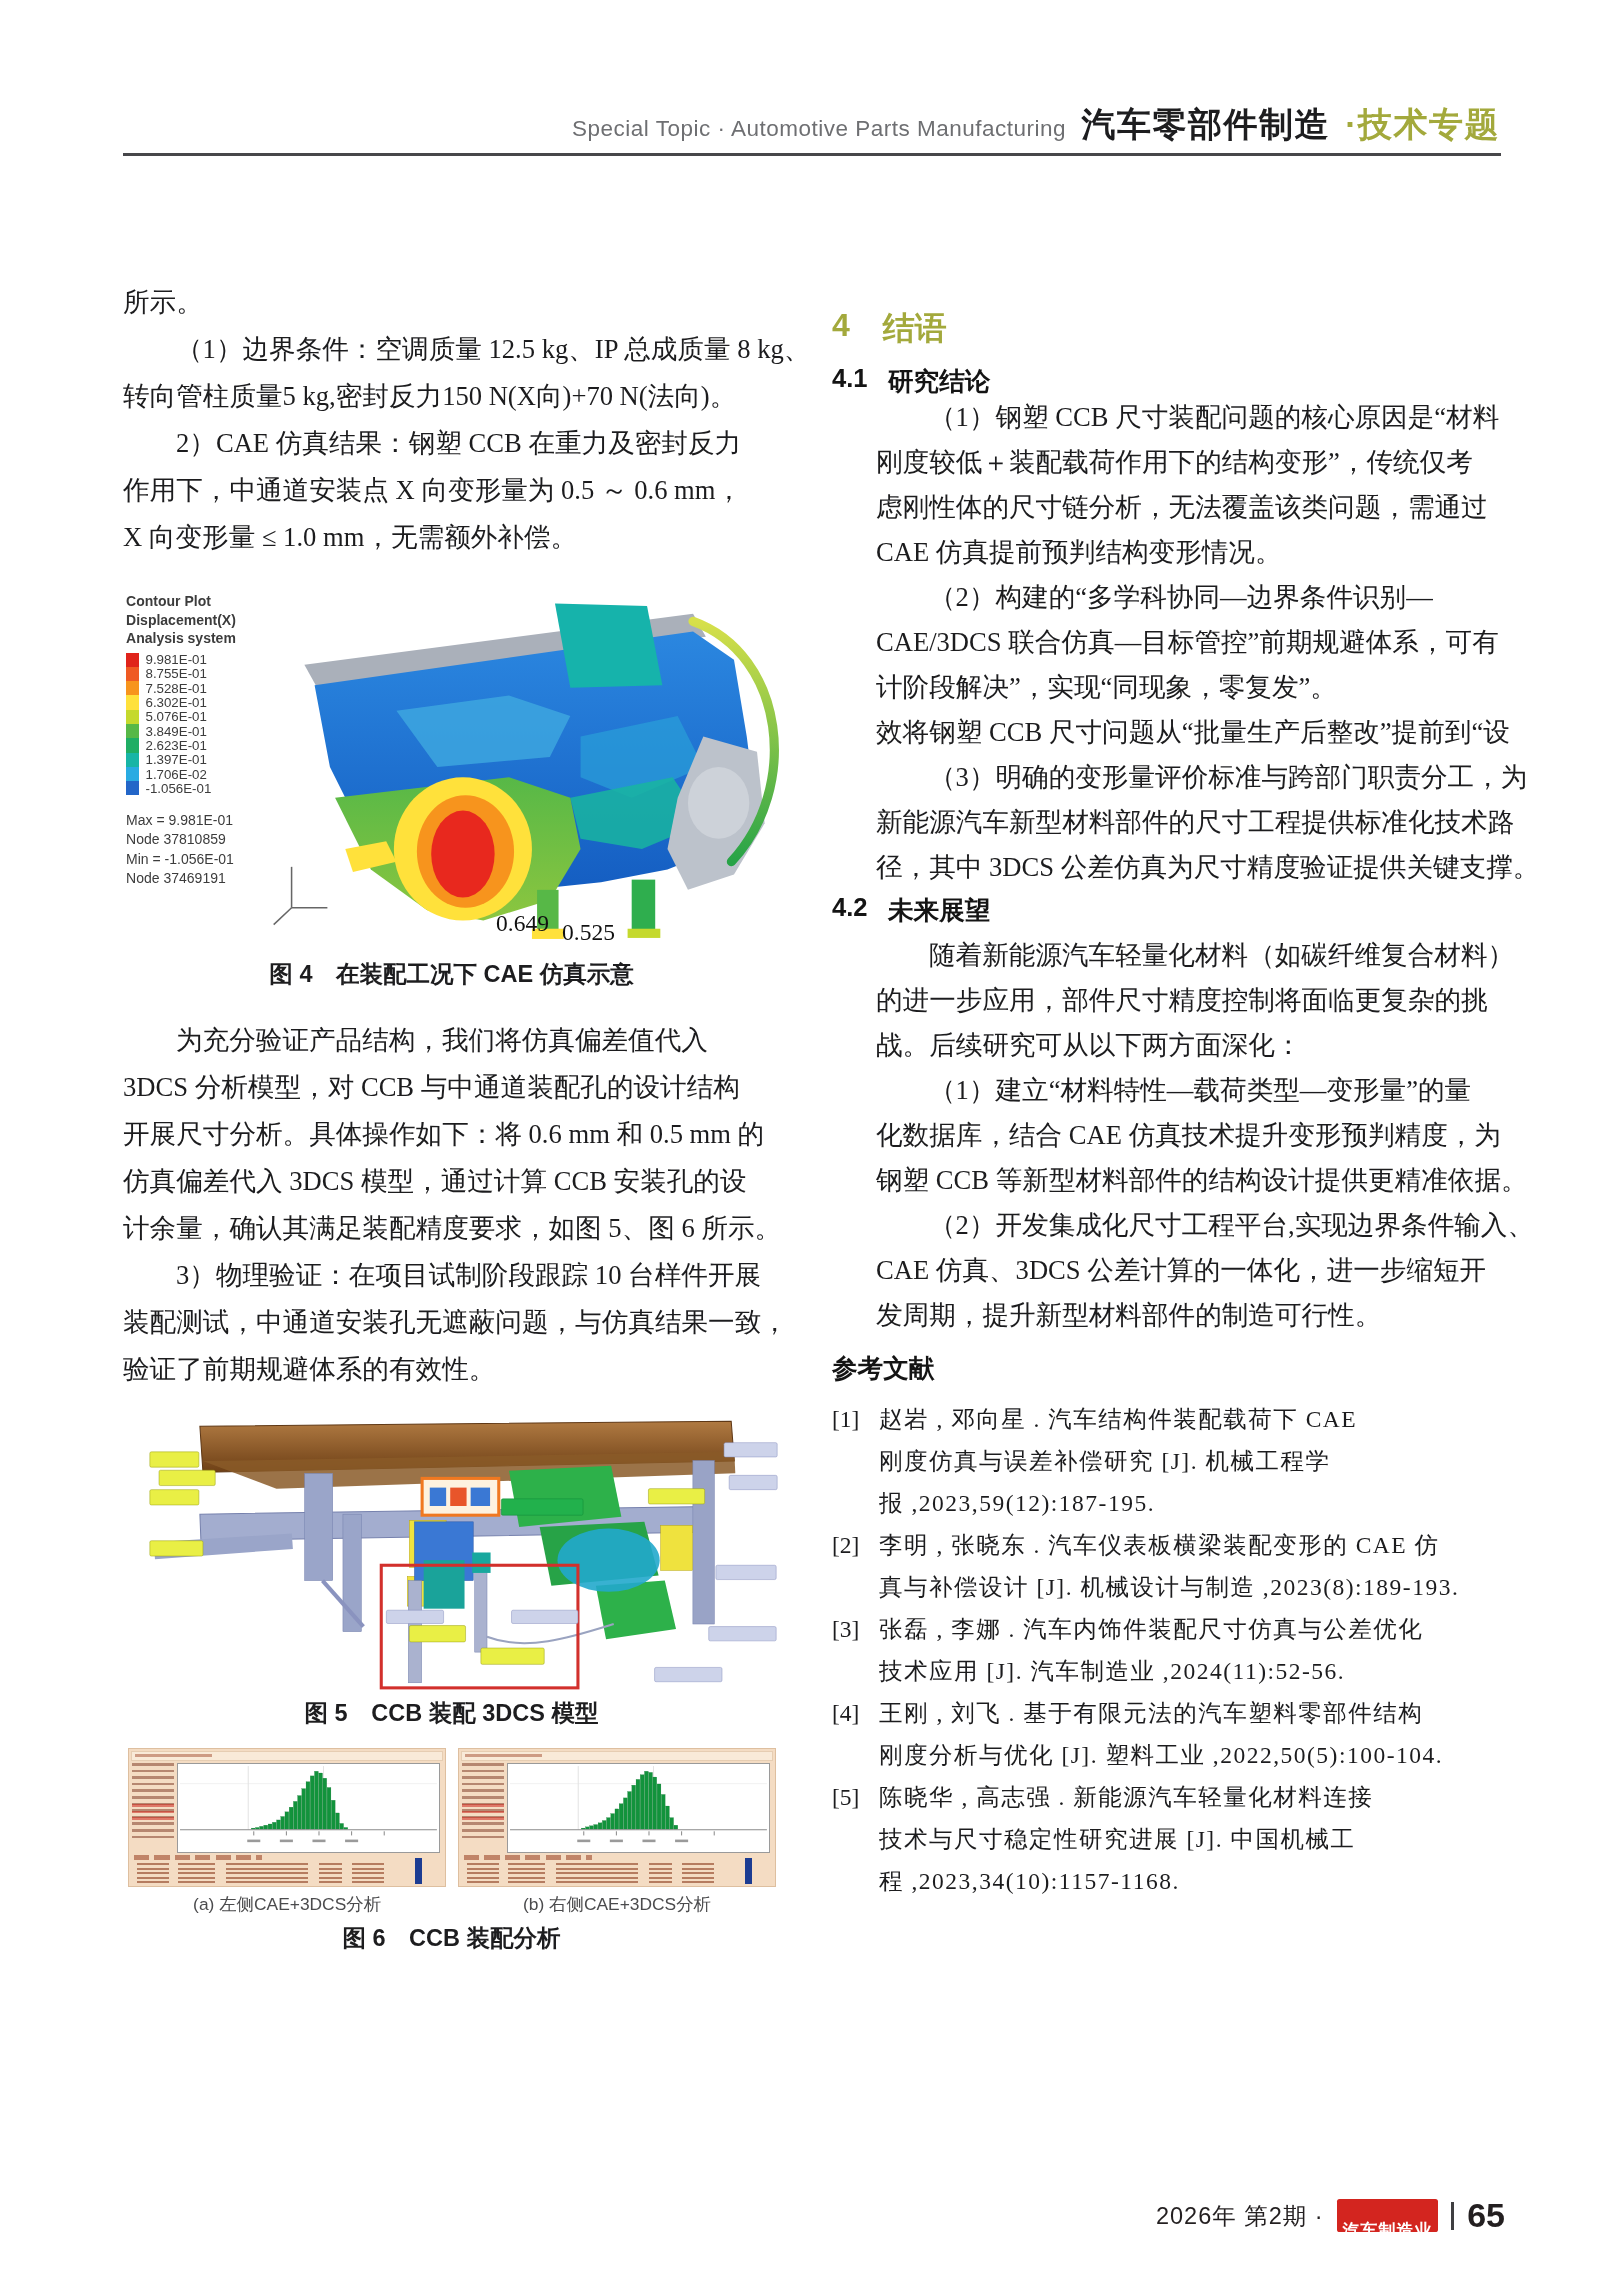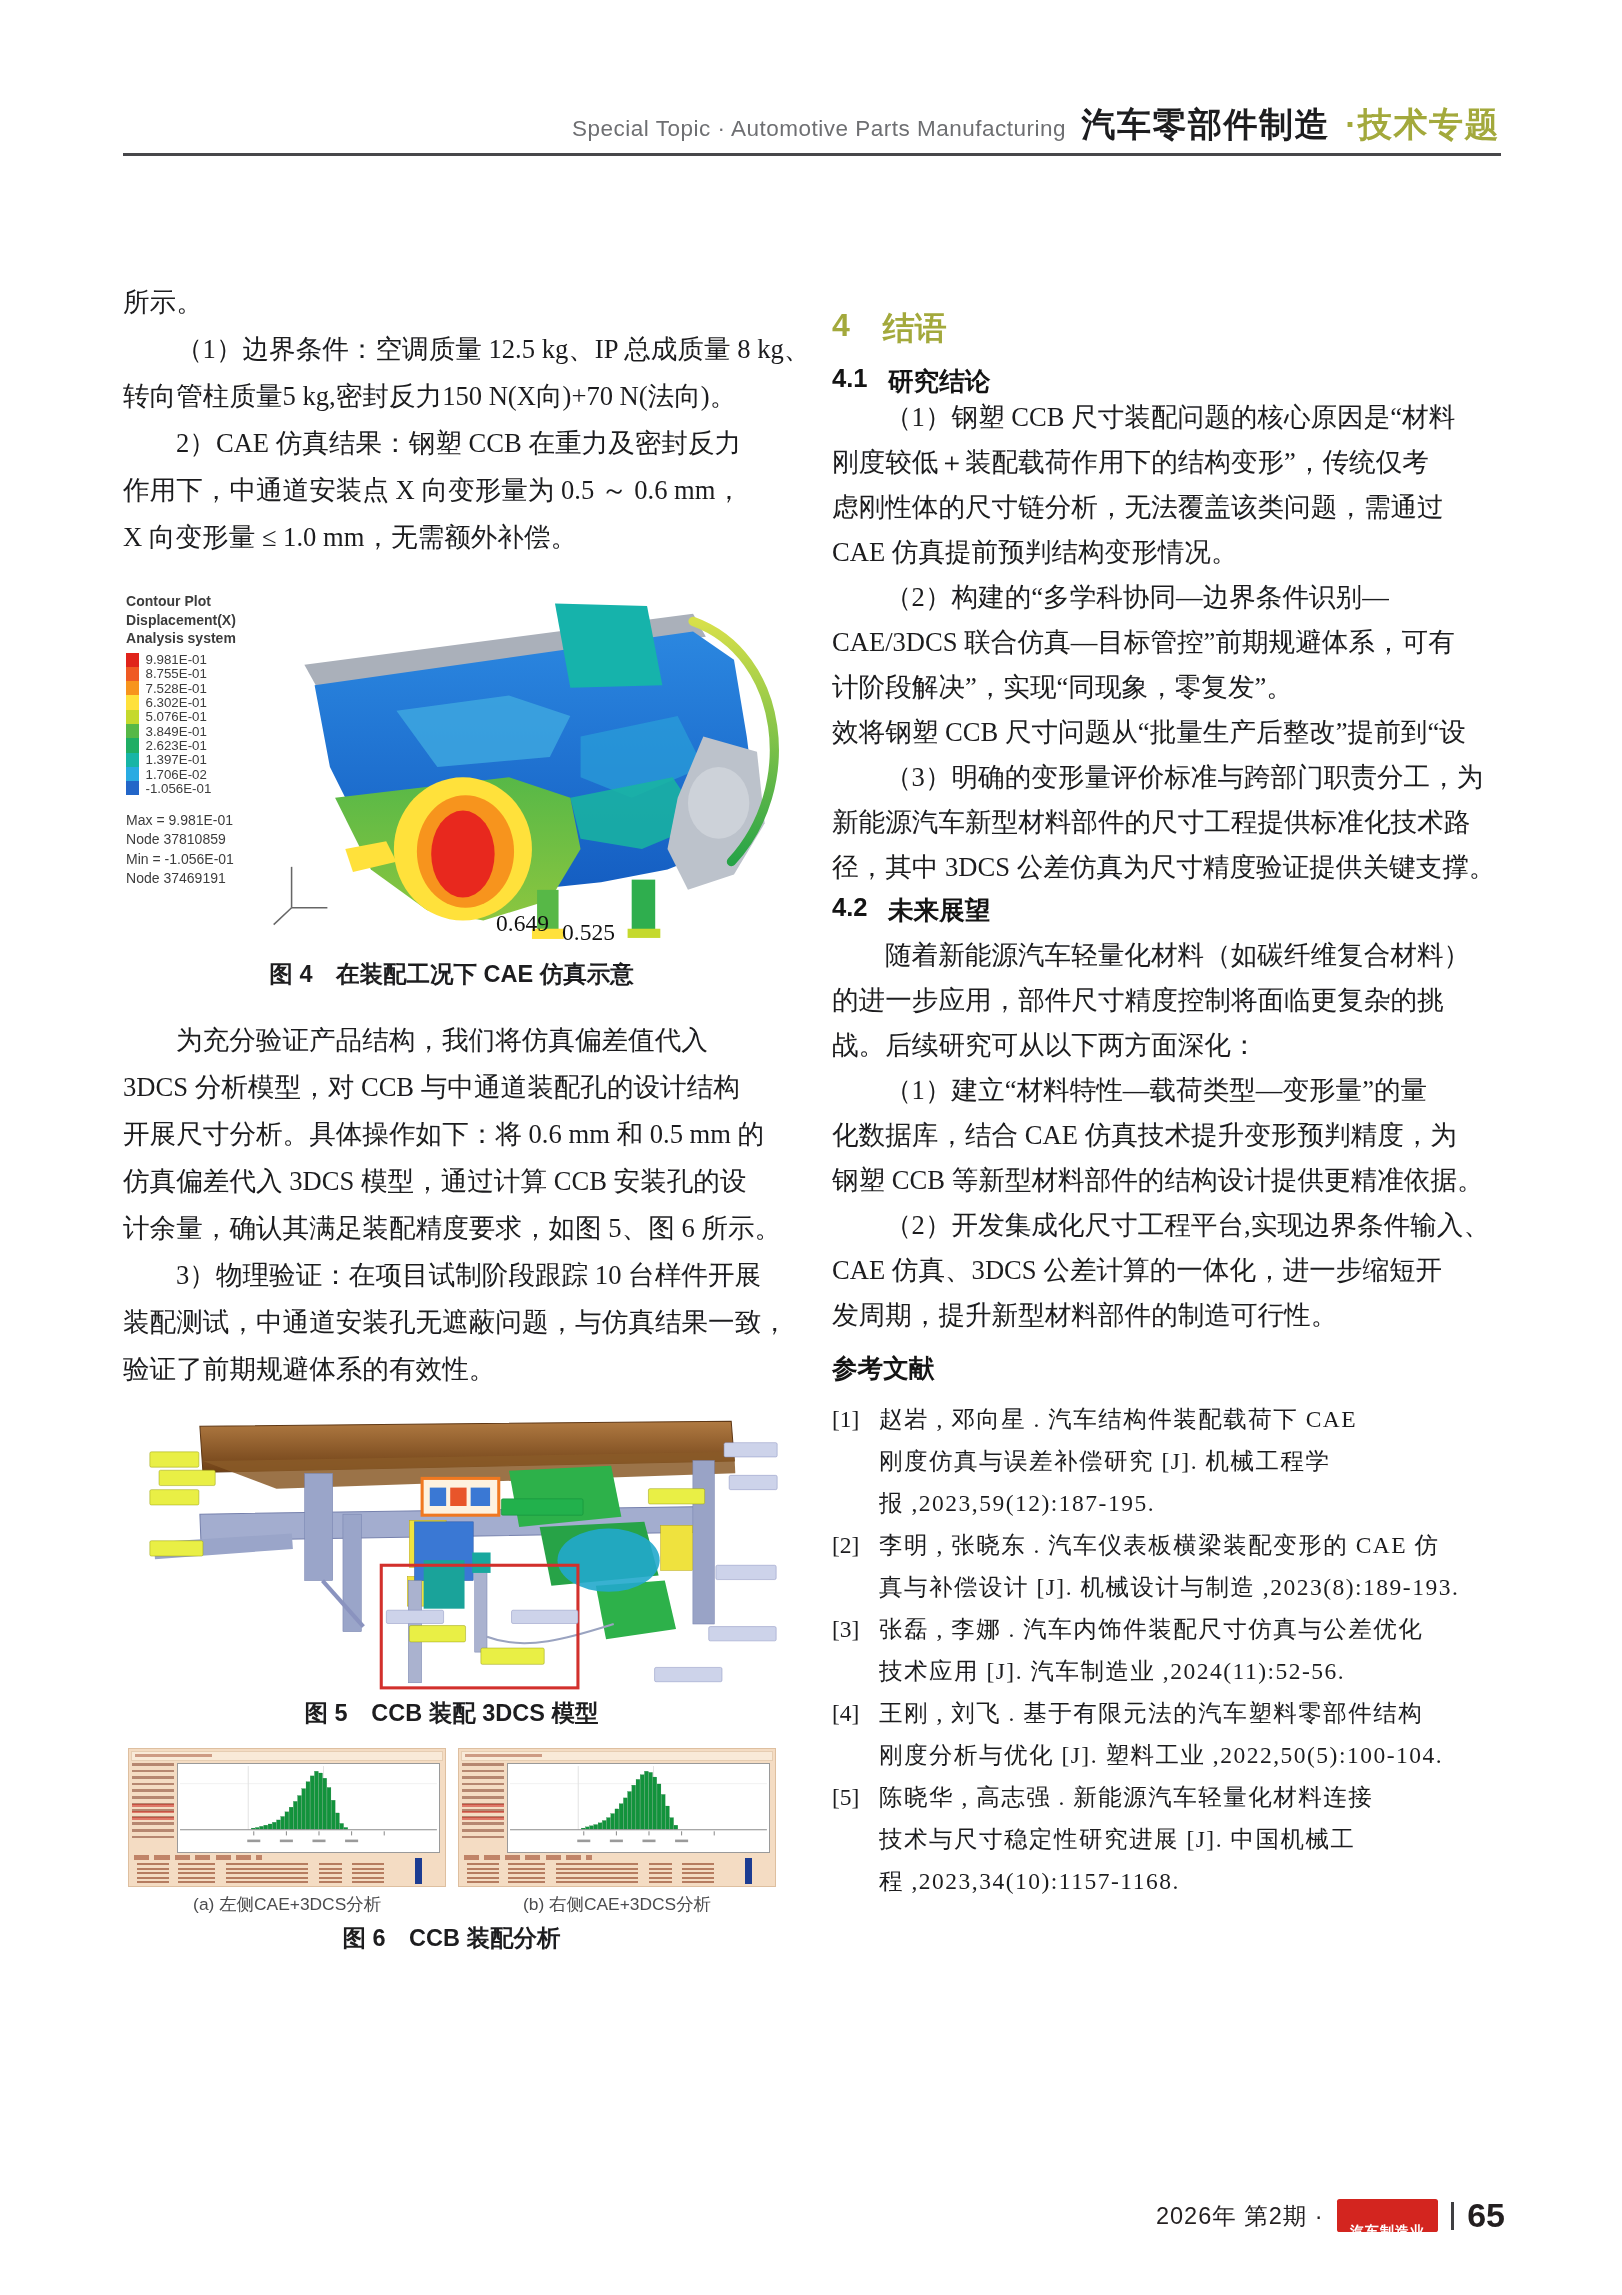--- a/index.html
+++ b/index.html
@@ -11,21 +11,21 @@
   .hdr{position:absolute;top:102px;right:123px;display:flex;align-items:baseline;gap:15.3px;}
   .h-en{font-family:"Liberation Sans","DejaVu Sans",sans-serif;font-size:22.5px;color:#6e6f72;letter-spacing:0.5px;}
   .h-cn{font-family:"Liberation Sans","DejaVu Sans",sans-serif;font-size:34px;font-weight:bold;color:#1d1d1f;letter-spacing:1.5px;}
   .h-tag{font-family:"Liberation Sans","DejaVu Sans",sans-serif;font-size:34px;font-weight:bold;letter-spacing:1.5px;}
   .hdr-rule{position:absolute;top:153px;left:123px;width:1378px;height:2.6px;background:#47474a;}
 
   
   .col-left{position:absolute;left:123px;top:0;width:657px;height:2295px;}
   .col-right{position:absolute;left:832px;top:0;width:670px;height:2295px;}
   .line{white-space:nowrap;font-size:26.6px;height:47px;line-height:47px;}
-  .rline{white-space:nowrap;font-size:26.6px;height:45px;line-height:45px;}
+  .rline{white-space:nowrap;font-size:26.6px;height:45px;line-height:45px;margin-left:44px;}
   .indent{text-indent:53px;}
 
   .sec-h1{display:flex;gap:33px;font-family:"Liberation Sans","DejaVu Sans",sans-serif;
           font-size:32px;font-weight:bold;}
   .sec-h2{display:flex;gap:20.4px;font-family:"Liberation Sans","DejaVu Sans",sans-serif;
           font-size:25.6px;font-weight:bold;color:#141414;}
 
   .caption{width:657px;text-align:center;font-family:"Liberation Sans","DejaVu Sans",sans-serif;
            font-size:23.5px;font-weight:bold;color:#1d1d1f;}
 
@@ -66,21 +66,21 @@
   .ref-line{white-space:nowrap;font-size:23.5px;line-height:42px;letter-spacing:1.5px;}
   .ref-cont{padding-left:47px;}
   .ref-no{display:inline-block;width:47px;letter-spacing:0;}
 
   
   .footer{position:absolute;top:2196px;right:118px;display:flex;align-items:center;gap:13.3px;}
   .f-issue{font-family:"Liberation Sans","DejaVu Sans",sans-serif;font-size:23.5px;color:#231f20;letter-spacing:1px;}
   .logo{width:101px;height:33px;border-radius:2.6px;display:flex;flex-direction:column;align-items:center;
         justify-content:center;color:#fff;font-family:"Liberation Sans","DejaVu Sans",sans-serif;}
   .logo-sub{font-size:7.2px;font-weight:bold;letter-spacing:0.5px;line-height:7.7px;white-space:nowrap;}
-  .logo-main{font-size:14px;font-weight:bold;line-height:22.5px;letter-spacing:1px;white-space:nowrap;margin-top:24px;}
+  .logo-main{font-size:17px;font-weight:bold;line-height:22.5px;letter-spacing:1px;white-space:nowrap;margin-top:24px;}
   .f-div{width:2.6px;height:28px;background:#3f3f41;}
   .f-page{font-family:"Liberation Sans","DejaVu Sans",sans-serif;font-size:34px;font-weight:bold;color:#231f20;}
 </style>
 </head>
 <body>
 
 <div class="page">
 
   <div class="hdr">
     <span class="h-en">Special Topic · Automotive Parts Manufacturing</span>

